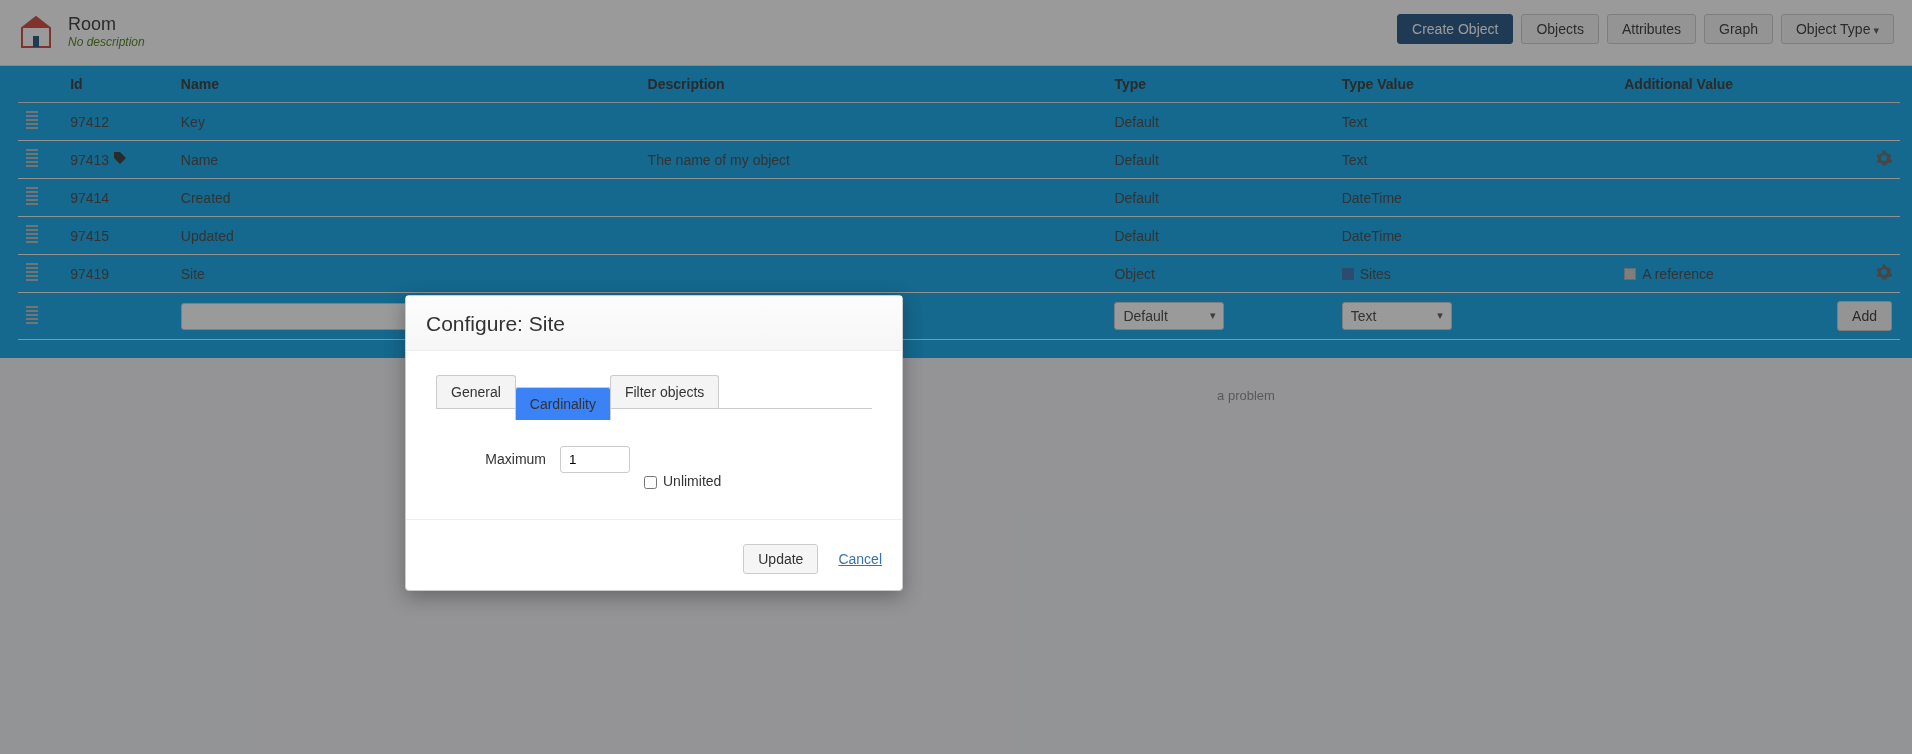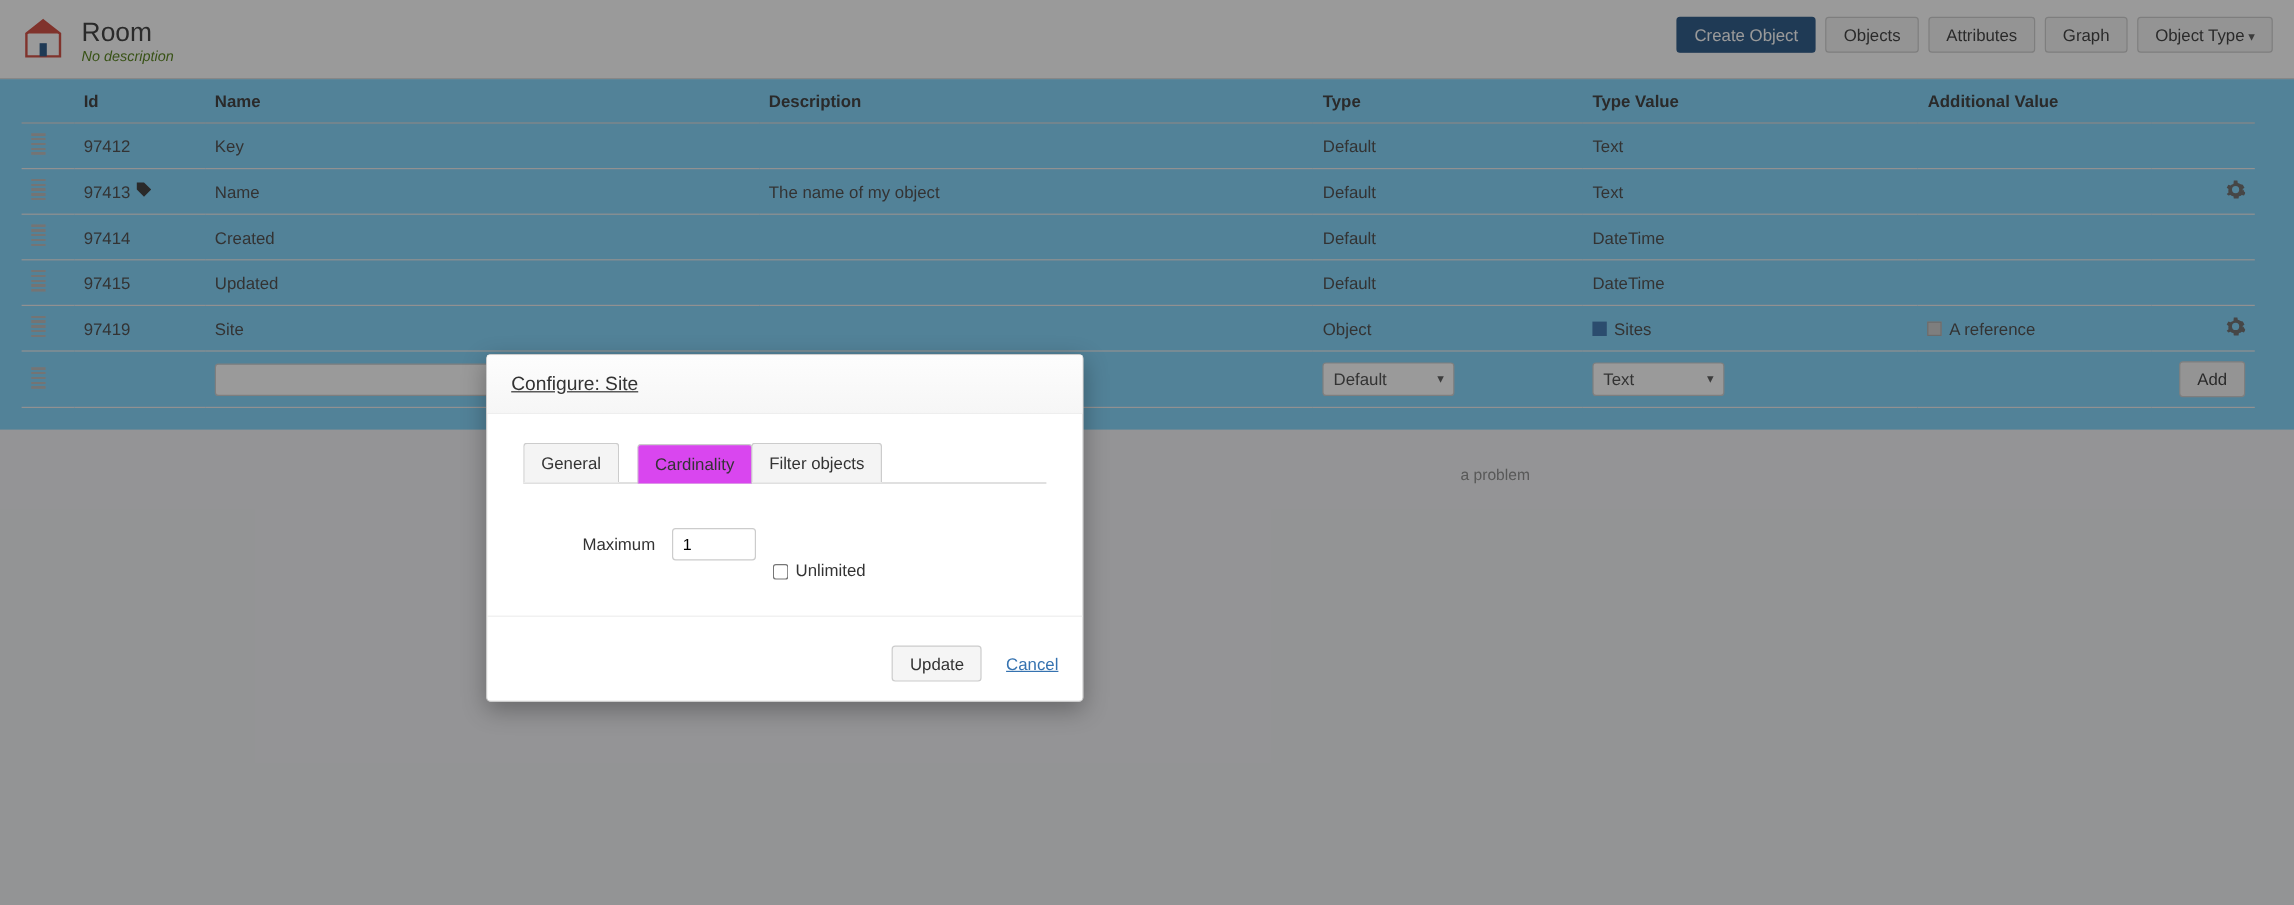--- a/index.html
+++ b/index.html
@@ -30,21 +30,21 @@
     padding: 14px 18px 10px 18px;
     background: #fff;
     border-bottom: 1px solid #ddd;
     min-height: 66px;
   }
   .header-left { display: flex; align-items: flex-start; gap: 14px; }
   .obj-icon {
     width: 36px; height: 36px;
     display: flex; align-items: center; justify-content: center;
   }
-  .title-block h1 { font-size: 22px; font-weight: 500; color: #333; }
+  .title-block h1 { font-size: 18px; font-weight: 500; color: #333; }
   .title-block .sub { font-size: 12px; color: #4d7c0f; font-style: italic; }
   .header-right { display: flex; gap: 8px; align-items: center; padding-left: 40px; }
   .btn {
     background: #f5f5f5;
     border: 1px solid #ccc;
     border-radius: 3px;
     padding: 6px 14px;
     font-size: 14px;
     color: #333;
     cursor: pointer;
@@ -55,22 +55,22 @@
     border-color: #205081;
   }
   .btn-caret::after {
     content: " ▾";
     font-size: 11px;
     color: #555;
   }
 
   
   .table-wrap {
-    padding: 0 33px 18px 18px;
-    background: #7dd3fc;
+    padding: 0 12px 18px 18px;
+    background: #0ea5e9;
   }
   table {
     width: 100%;
     border-collapse: collapse;
     font-size: 14px;
   }
   thead th {
     text-align: left;
     font-weight: 600;
     color: #333;
@@ -136,21 +136,21 @@
     background: #fff;
     border: 1px solid #ccc;
     border-radius: 4px;
     box-shadow: 0 6px 20px rgba(0,0,0,0.3);
   }
   .modal-header {
     padding: 16px 20px 14px 20px;
     border-bottom: 1px solid #eee;
     background: linear-gradient(#fdfdfd,#f6f6f6);
   }
-  .modal-header h2 { font-size: 16px; font-weight: 400; color:#333;text-decoration:underline; }
+  .modal-header h2 { font-size: 21px; font-weight: 400; color:#333; }
   .modal-body {
     padding: 24px 30px 12px 30px;
   }
   .tabs {
     display:flex;
     border-bottom:1px solid #ccc;
     margin-bottom: 20px;
   }
   .tab {
     padding: 8px 14px;
@@ -158,24 +158,23 @@
     border-bottom:none;
     background:#f4f4f4;
     margin-right:-1px;
     font-size:14px;
     color:#333;
     cursor:pointer;
     border-radius:3px 3px 0 0;
     text-align:center;
   }
   .tab.active {
-    background:#d946ef;
+    background:#3b82f6;
     position:relative;
-    top:1px;
-    margin-left:16px;
+    top:12px;
   }
   .form-row {
     display:flex;
     align-items:center;
     gap: 14px;
     margin-bottom: 18px;
   }
   .form-row label { width: 110px; text-align:right; color:#333; }
   .num-input {
     width: 70px;

